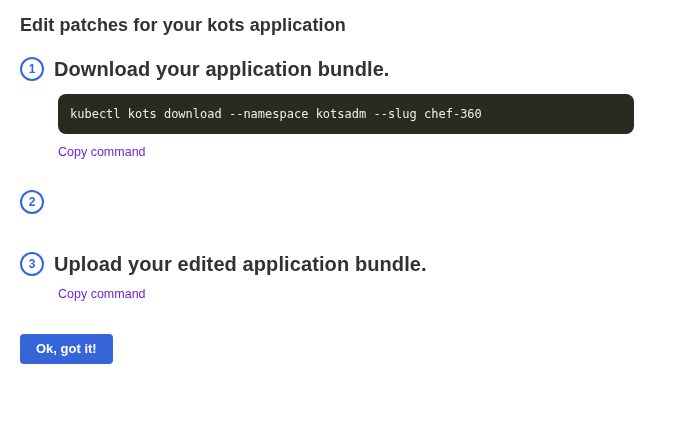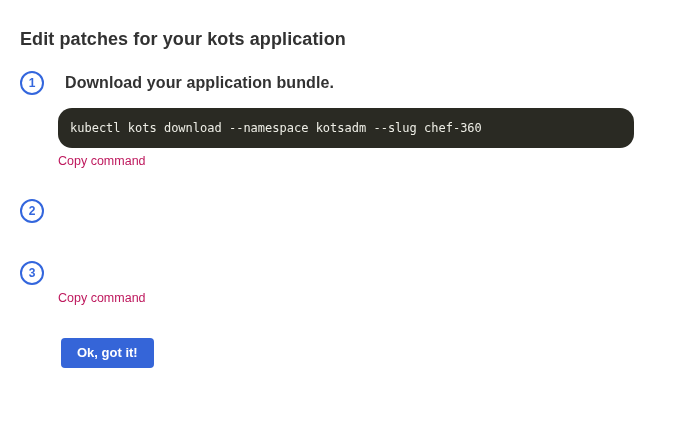--- a/index.html
+++ b/index.html
@@ -3,21 +3,21 @@
 <meta charset="utf-8">
 <style>
   * { box-sizing: border-box; margin: 0; padding: 0; }
   html, body { width: 690px; height: 443px; }
   body {
     background: #ffffff;
     font-family: "Liberation Sans", sans-serif;
     overflow: hidden;
   }
   .container {
-    padding: 29px 20px 0 20px;
+    padding: 15px 20px 0 20px;
     width: 654px;
   }
   .page-title {
     font-size: 18px;
     line-height: 20px;
     font-weight: bold;
     color: #323232;
     letter-spacing: 0.1px;
   }
   .step-row {
@@ -35,63 +35,62 @@
     border-radius: 50%;
     color: #3366dd;
     font-size: 12px;
     font-weight: bold;
     display: flex;
     align-items: center;
     justify-content: center;
     line-height: 1;
   }
   .step-heading {
-    margin-left: 21px;
-    font-size: 16px;
+    margin-left: 10px;
+    font-size: 20px;
     font-weight: bold;
     color: #323232;
     letter-spacing: 0.1px;
   }
   .indent { margin-left: 38px; }
   .code-snippet {
     margin-top: 13px;
     background: #2a2a23;
-    border-radius: 14px;
+    border-radius: 8px;
     padding: 14px 12px 14px 12px;
     color: #eeeee6;
     font-family: "DejaVu Sans Mono", monospace;
     font-size: 12px;
     line-height: 12px;
     white-space: nowrap;
     overflow: hidden;
   }
   .copy-link {
     display: inline-block;
-    margin-top: 6px;
+    margin-top: 11px;
     font-size: 12.5px;
     line-height: 14px;
-    color: #be185d;
+    color: #6d28d9;
     text-decoration: none;
     cursor: pointer;
     text-align: center;
   }
   .primary-button {
     margin-top: 32px;
     display: inline-block;
     background: #3565d8;
     color: #ffffff;
     font-family: "Liberation Sans", sans-serif;
     font-size: 13px;
     font-weight: bold;
     line-height: 14px;
     padding: 8px 16px;
     border: 0;
     border-radius: 4px;
     cursor: pointer;
-    margin-left: 41px;
   }
 </style>
 </head>
 <body>
 
 <div class="container">
 
   <h1 class="page-title">Edit patches for your kots application</h1>
 
   <div class="step-row first">
@@ -110,20 +109,21 @@
   <div class="step-row second">
     <div class="step-badge">
       <span>2</span>
     </div>
   </div>
 
   <div class="step-row third">
     <div class="step-badge">
       <span>3</span>
     </div>
+    <div class="step-heading">Upload your edited application bundle.</div>
   </div>
   <div class="indent">
     <a class="copy-link">Copy command</a>
   </div>
 
   <div>
     <button class="primary-button">Ok, got it!</button>
   </div>
 
 </div>

